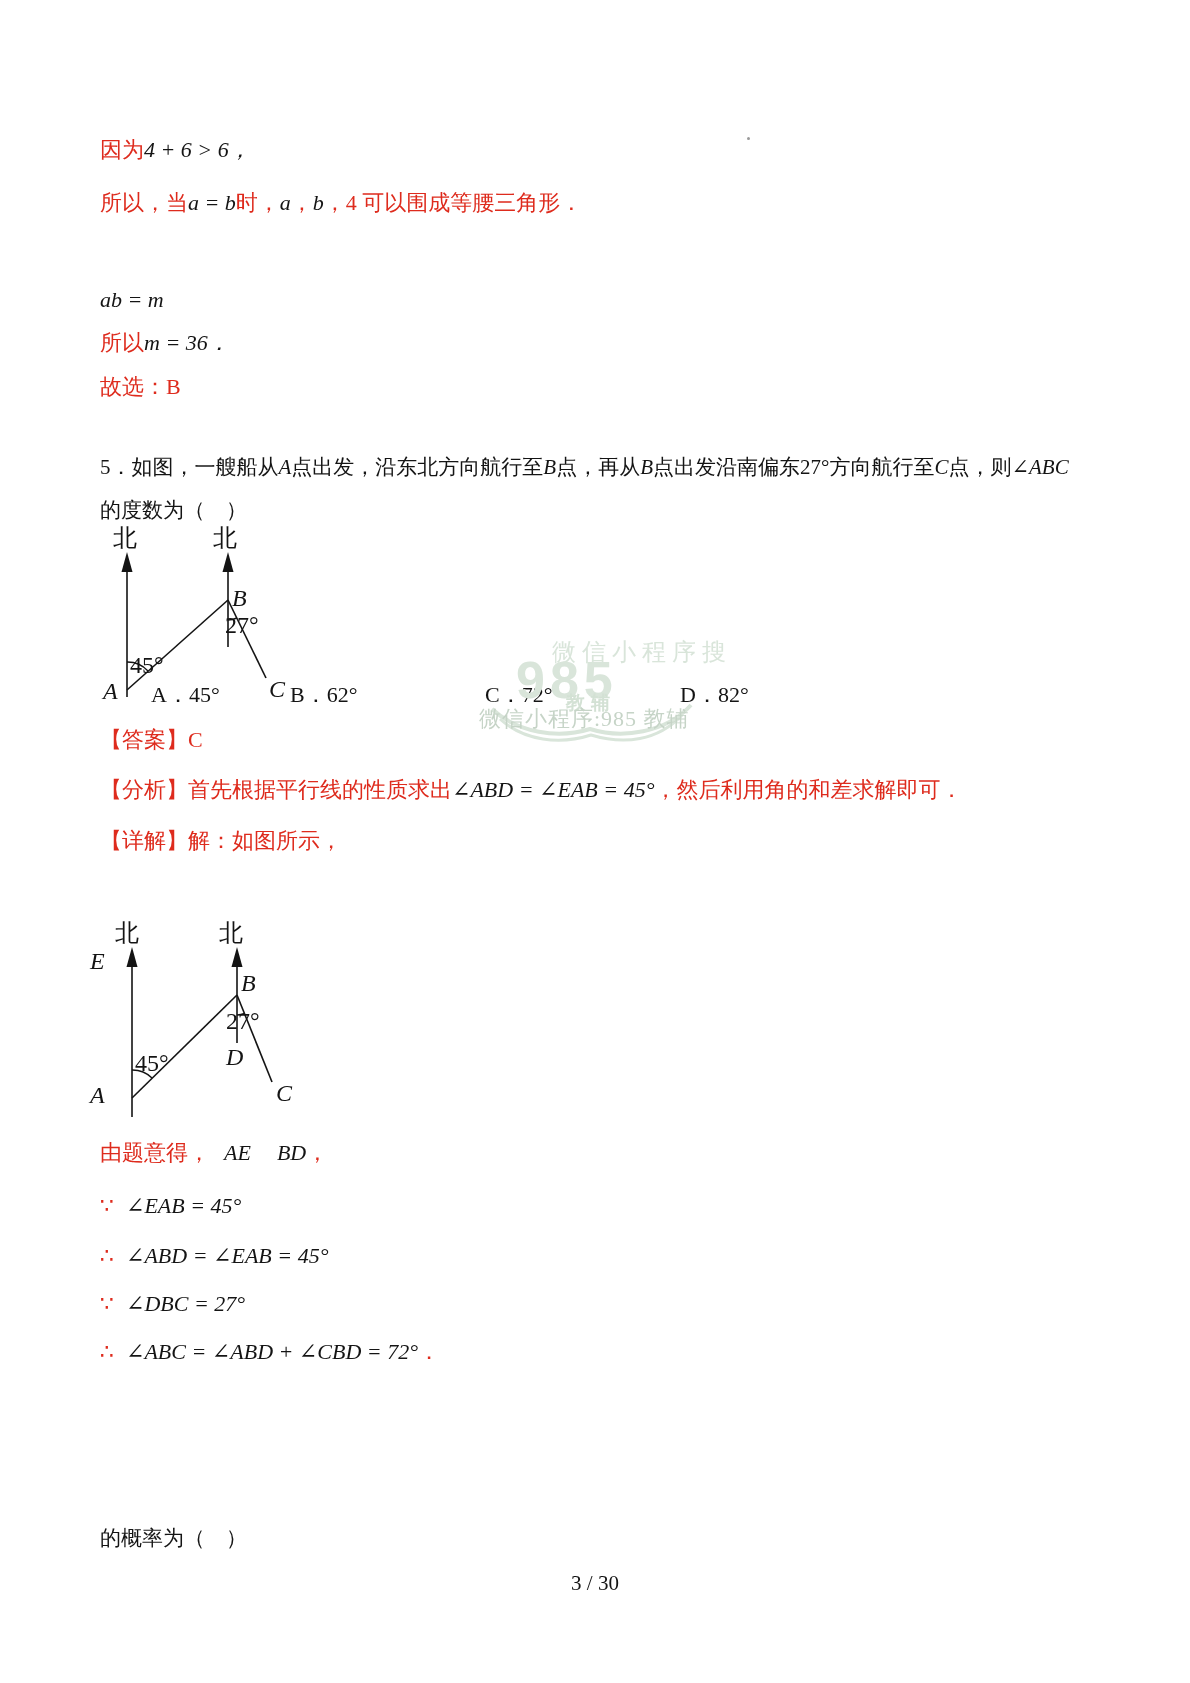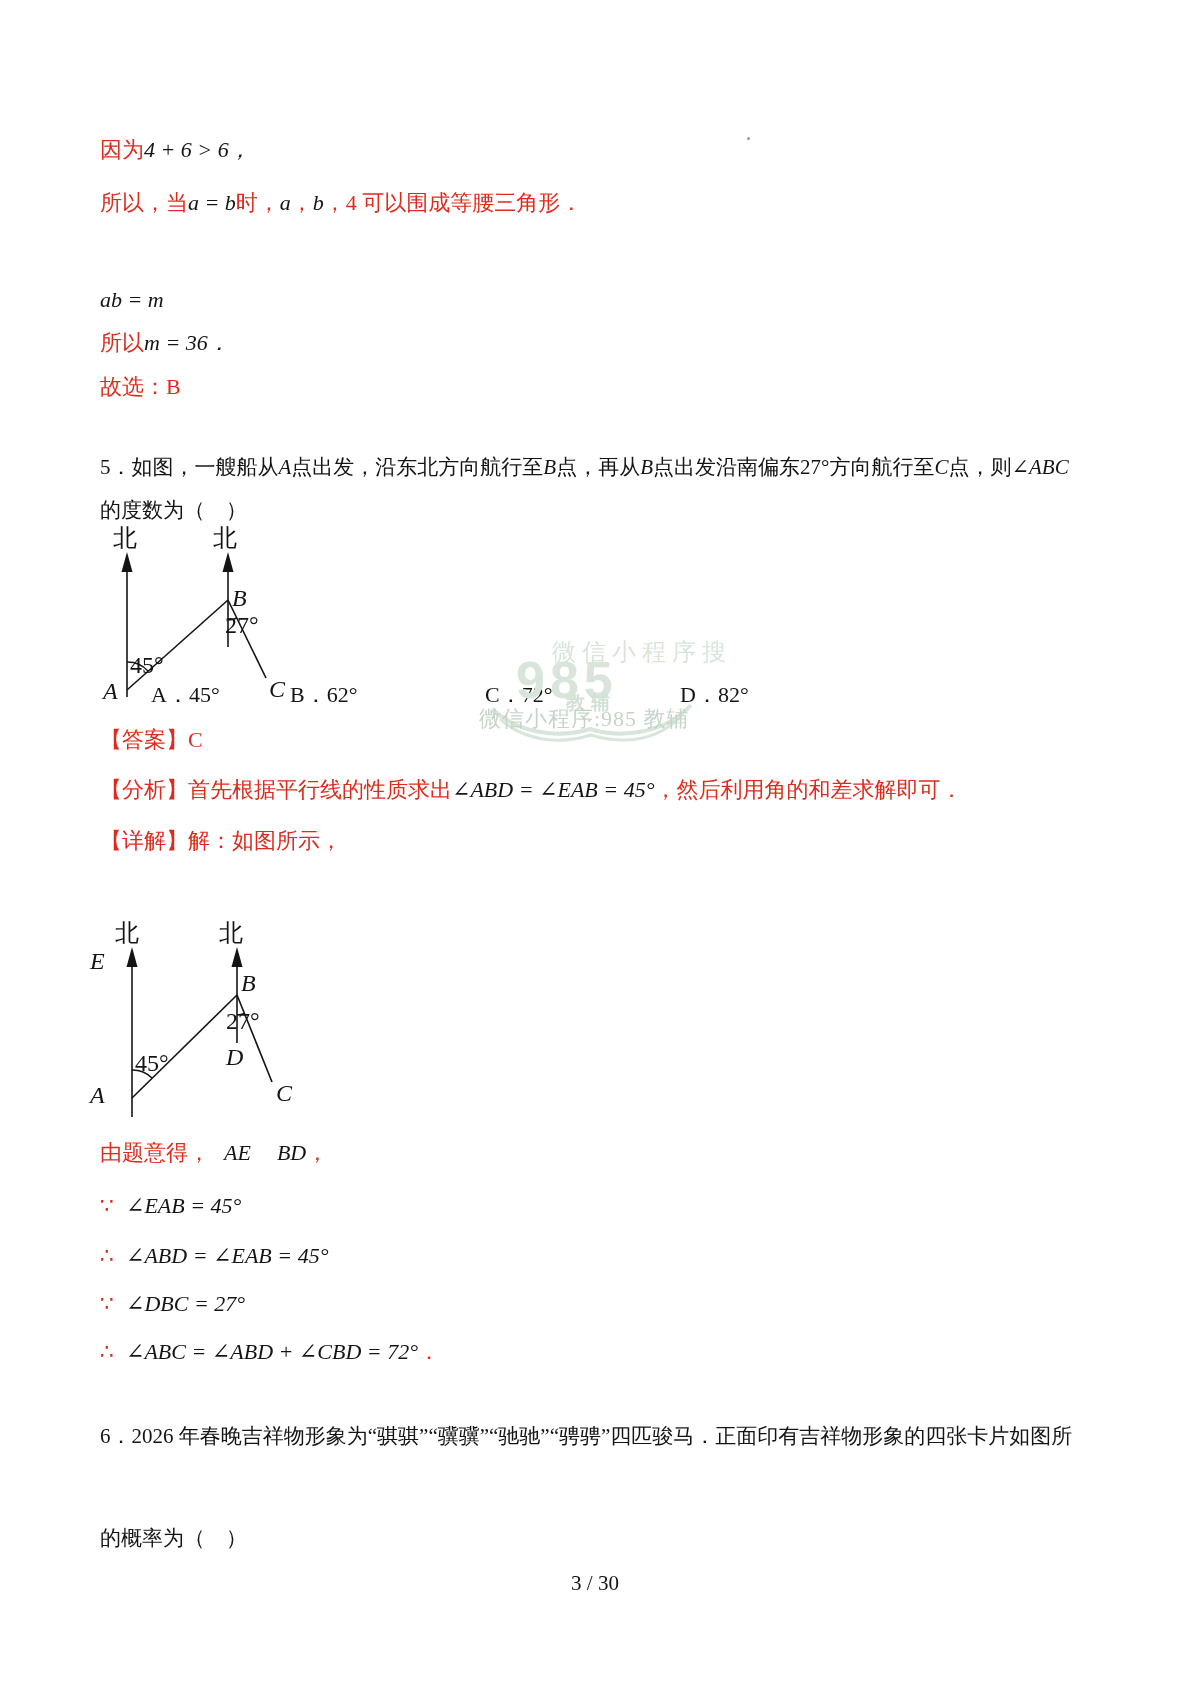--- a/index.html
+++ b/index.html
@@ -135,22 +135,19 @@
   <div class="ln" style="top:1243px">
     <span class="sym">∴</span><span class="m">∠ABD = ∠EAB = 45°</span>
   </div>
   <div class="ln" style="top:1291px">
     <span class="sym">∵</span><span class="m">∠DBC = 27°</span>
   </div>
   <div class="ln" style="top:1339px">
     <span class="sym">∴</span><span class="m">∠ABC = ∠ABD + ∠CBD = 72°</span><span class="red">．</span>
   </div>
 
-  <div class="ln small" style="top:1387px">
-    <span>6．2026 年春晚吉祥物形象为“骐骐”“骥骥”“驰驰”“骋骋”四匹骏马．正面印有吉祥物形象的四张卡片如图所</span>
-  </div>
   <div class="ln small" style="top:1489px">
     <span>的概率为（　）</span>
   </div>
 
   <div class="footer">3 / 30</div>
 
 </div>
 
 </body></html>

